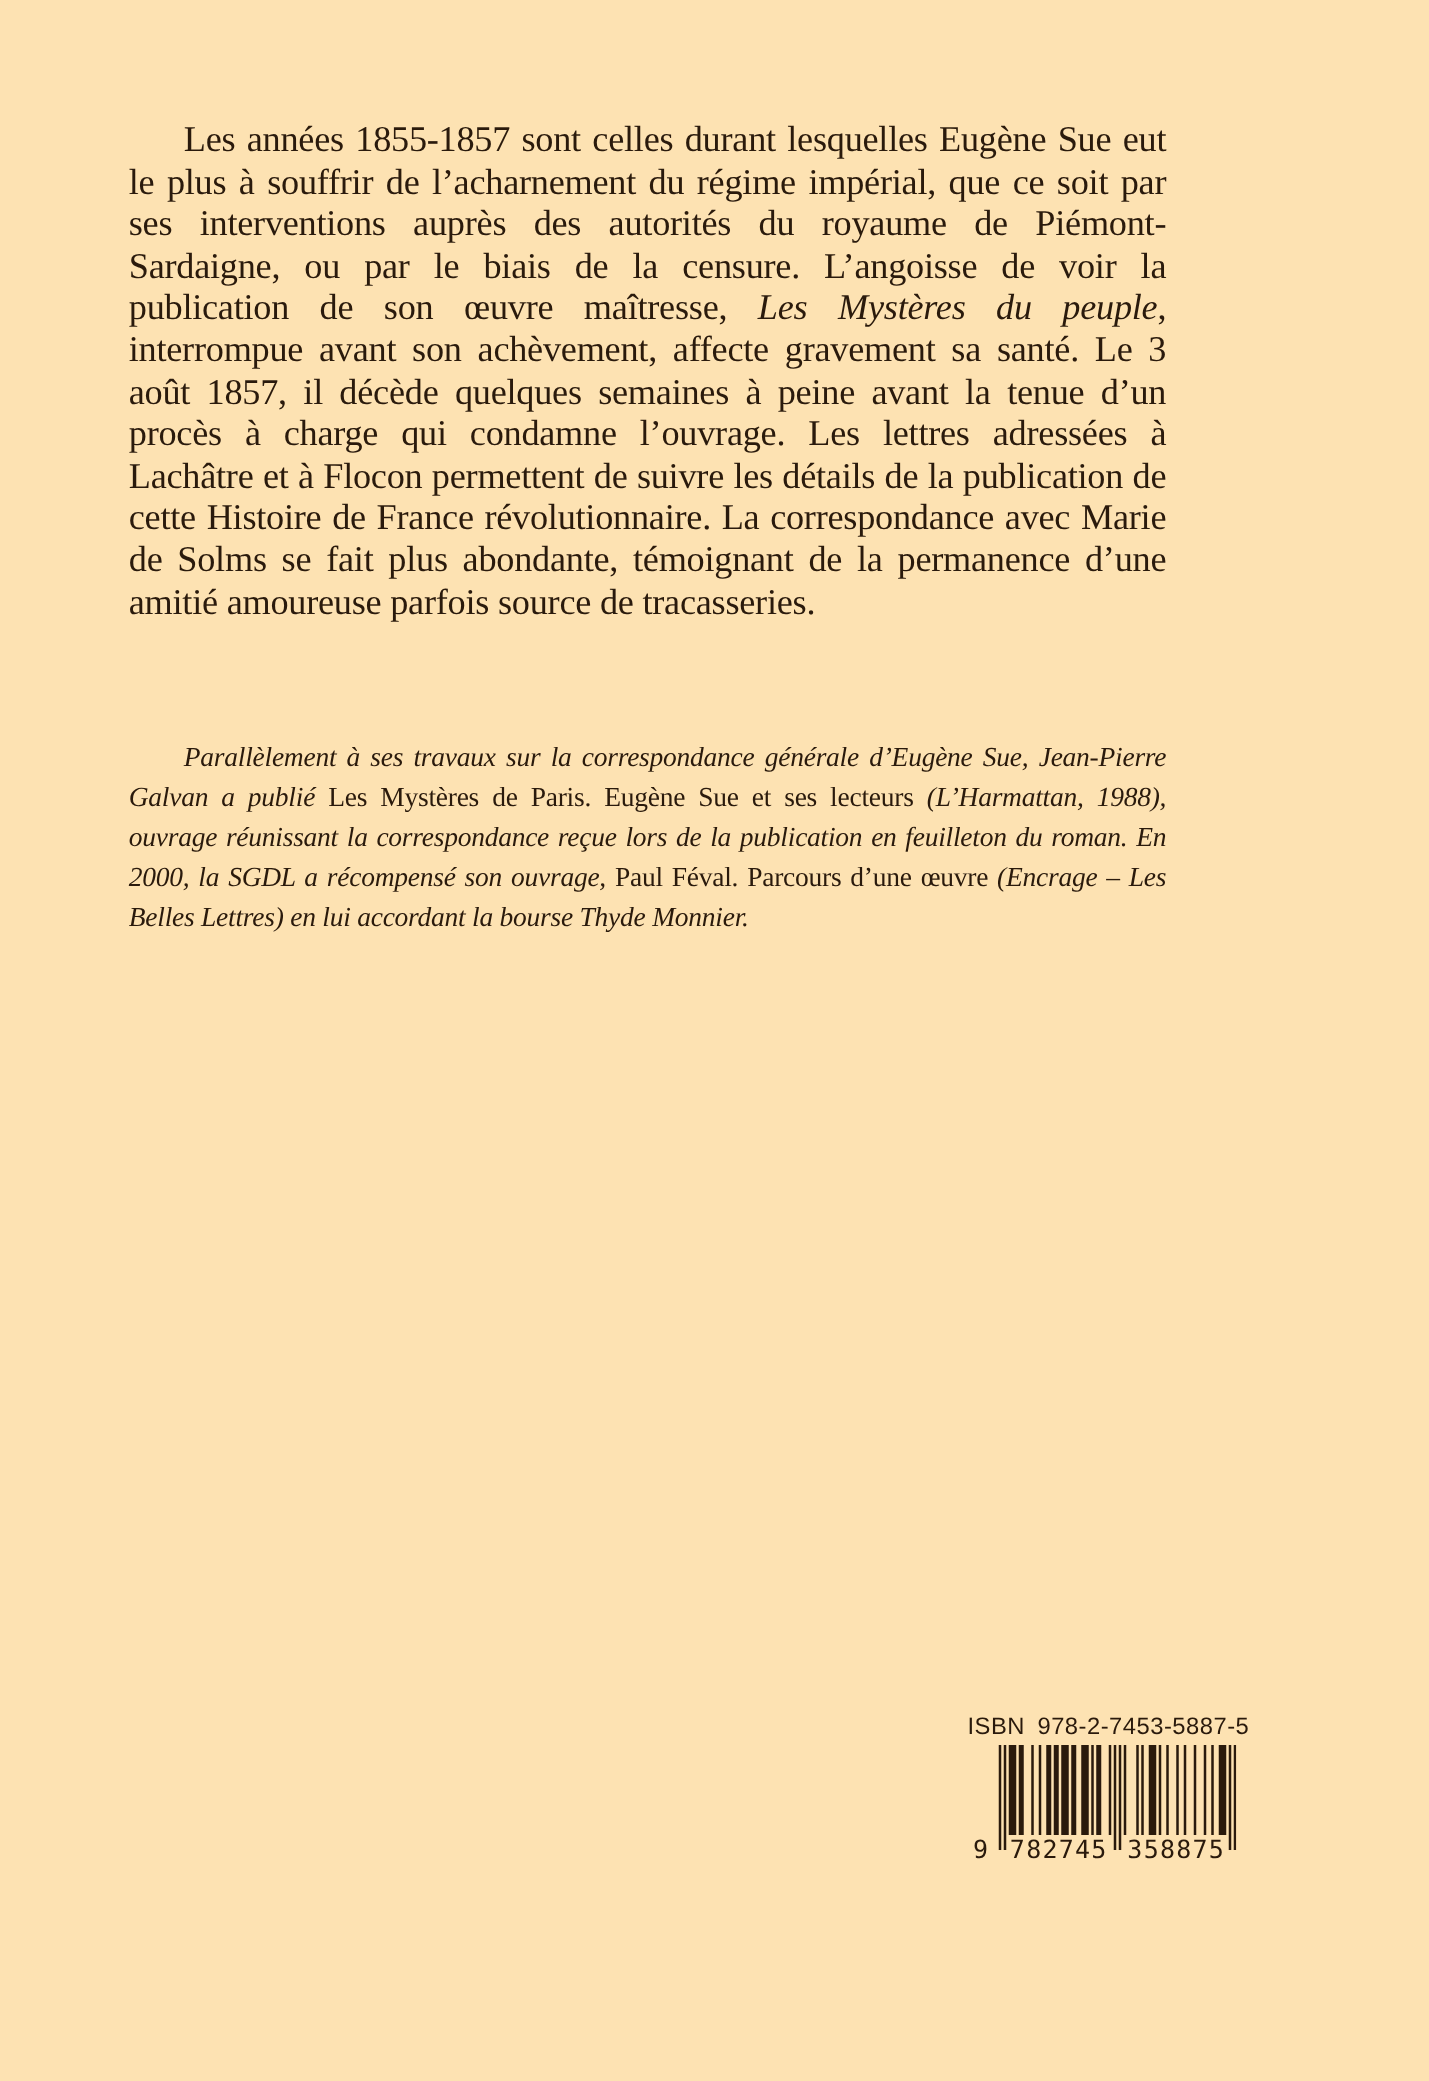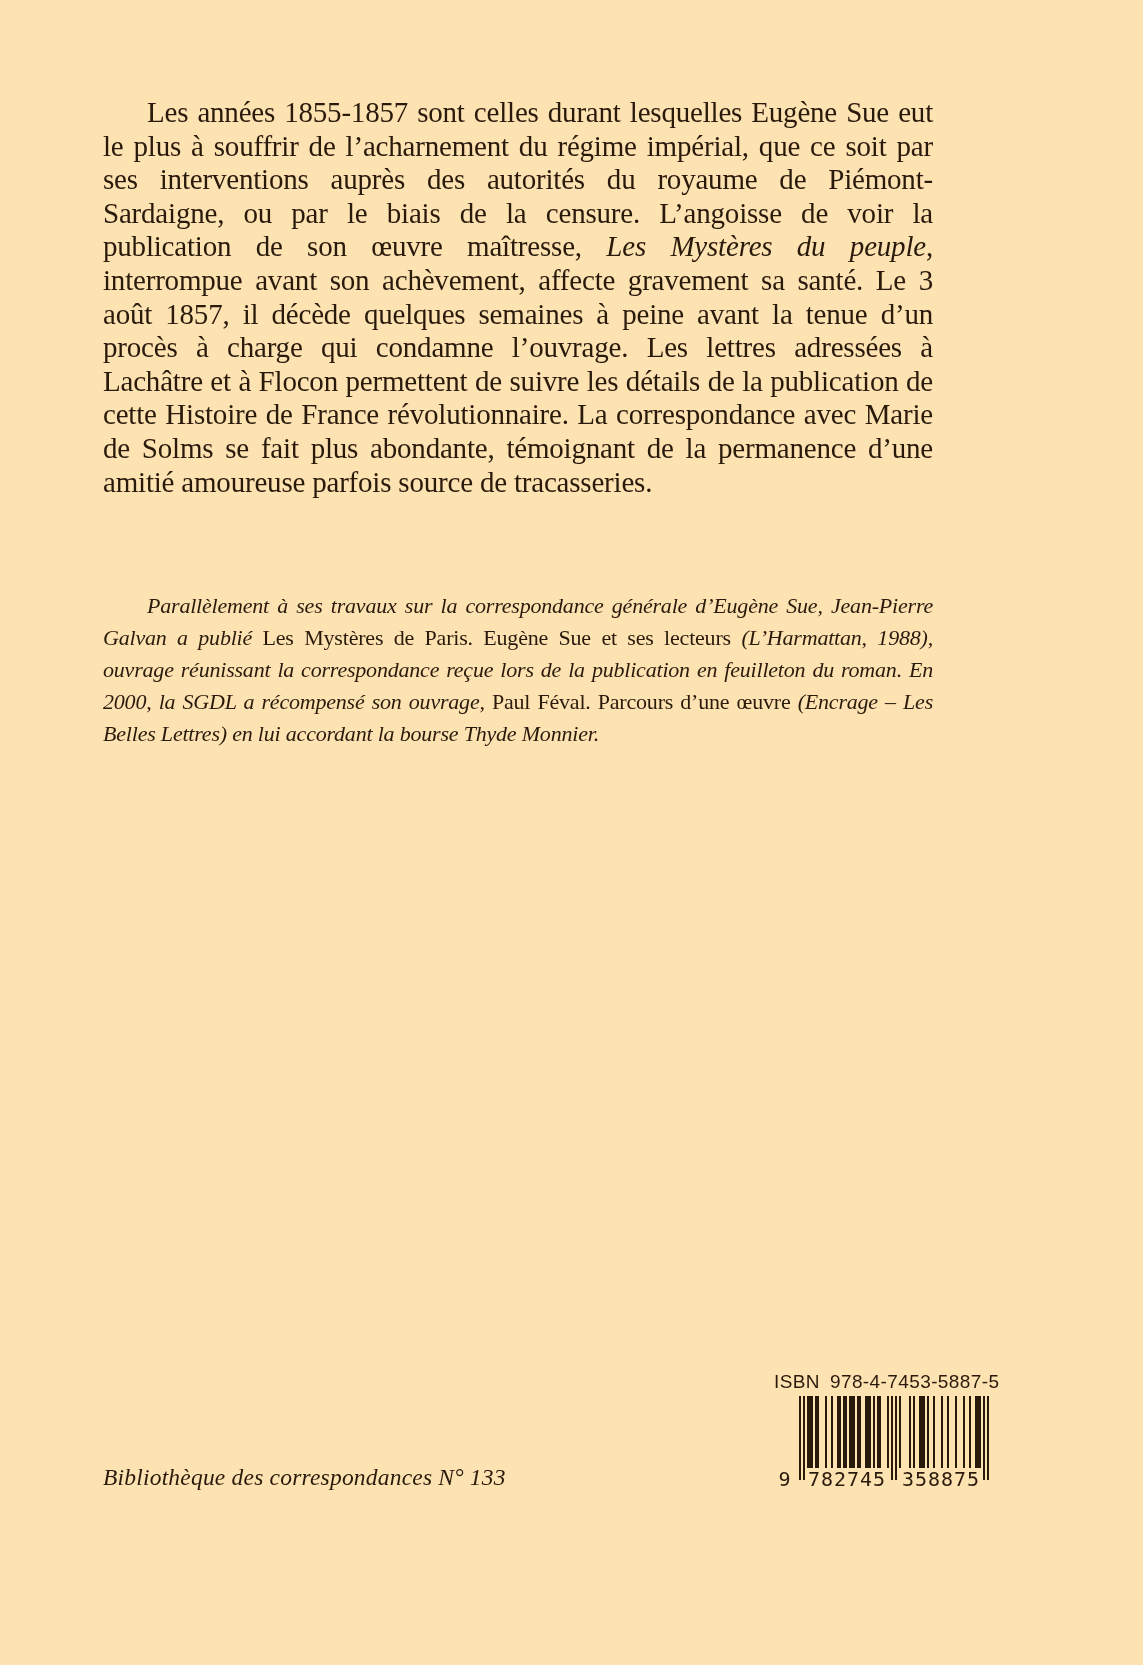--- a/index.html
+++ b/index.html
@@ -65,21 +65,21 @@
 <body style="background: rgb(253, 226, 178); color: rgb(42, 26, 12);">
 
 <div class="page">
 
   <p class="para para-synopsis"><span class="seg-roman">Les années 1855-1857 sont celles durant lesquelles Eugène Sue eut le plus à souffrir de l’acharnement du régime impérial, que ce soit par ses interventions auprès des autorités du royaume de Piémont-Sardaigne, ou par le biais de la censure. L’angoisse de voir la publication de son œuvre maîtresse, </span><span class="seg-italic">Les Mystères du peuple</span><span class="seg-roman">, interrompue avant son achèvement, affecte gravement sa santé. Le 3 août 1857, il décède quelques semaines à peine avant la tenue d’un procès à charge qui condamne l’ouvrage. Les lettres adressées à Lachâtre et à Flocon permettent de suivre les détails de la publication de cette Histoire de France révolutionnaire. La correspondance avec Marie de Solms se fait plus abondante, témoignant de la permanence d’une amitié amoureuse parfois source de tracasseries.</span></p>
 
   <p class="para para-author"><span class="seg-italic">Parallèlement à ses travaux sur la correspondance générale d’Eugène Sue, Jean-Pierre Galvan a publié </span><span class="seg-roman">Les Mystères de Paris. Eugène Sue et ses lecteurs </span><span class="seg-italic">(L’Harmattan, 1988), ouvrage réunissant la correspondance reçue lors de la publication en feuilleton du roman. En 2000, la SGDL a récompensé son ouvrage, </span><span class="seg-roman">Paul Féval. Parcours d’une œuvre </span><span class="seg-italic">(Encrage – Les Belles Lettres) en lui accordant la bourse Thyde Monnier.</span></p>
 
   <div class="isbn-block">
     <div class="isbn-line">
-      <span class="isbn-label">ISBN</span><span class="isbn-number">978-4-7453-5887-5</span>
+      <span class="isbn-label">ISBN</span><span class="isbn-number">978-2-7453-5887-5</span>
     </div>
     <svg id="barcode" class="barcode-svg" width="214" height="94" viewBox="0 0 214 94" xmlns="http://www.w3.org/2000/svg">
         <rect x="24" y="2" width="2" height="84" fill="#2a1a0c"></rect>
         <rect x="28" y="2" width="2" height="84" fill="#2a1a0c"></rect>
         <rect x="32" y="2" width="6" height="72" fill="#2a1a0c"></rect>
         <rect x="40" y="2" width="4" height="72" fill="#2a1a0c"></rect>
         <rect x="50" y="2" width="2" height="72" fill="#2a1a0c"></rect>
         <rect x="56" y="2" width="2" height="72" fill="#2a1a0c"></rect>
         <rect x="62" y="2" width="4" height="72" fill="#2a1a0c"></rect>
         <rect x="68" y="2" width="4" height="72" fill="#2a1a0c"></rect>
@@ -104,15 +104,14 @@
         <rect x="194" y="2" width="2" height="72" fill="#2a1a0c"></rect>
         <rect x="200" y="2" width="6" height="72" fill="#2a1a0c"></rect>
         <rect x="208" y="2" width="2" height="84" fill="#2a1a0c"></rect>
         <rect x="212" y="2" width="2" height="84" fill="#2a1a0c"></rect>
         <text x="10" y="92" text-anchor="middle" fill="#2a1a0c" font-family="&quot;DejaVu Sans Mono&quot;, monospace" font-size="20" letter-spacing="1">9</text>
         <text x="72" y="92" text-anchor="middle" fill="#2a1a0c" font-family="&quot;DejaVu Sans Mono&quot;, monospace" font-size="20" letter-spacing="1">782745</text>
         <text x="166" y="92" text-anchor="middle" fill="#2a1a0c" font-family="&quot;DejaVu Sans Mono&quot;, monospace" font-size="20" letter-spacing="1">358875</text>
       </svg>
   </div>
 
-  <div class="footer-collection">Bibliothèque des correspondances N° 133</div>
 
 </div>
 
 </body></html>

